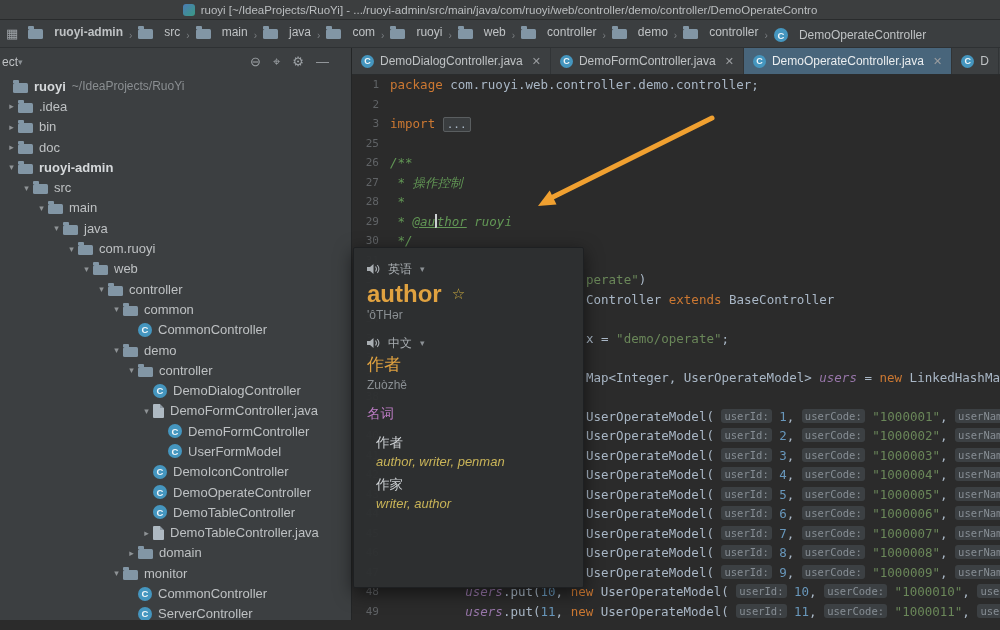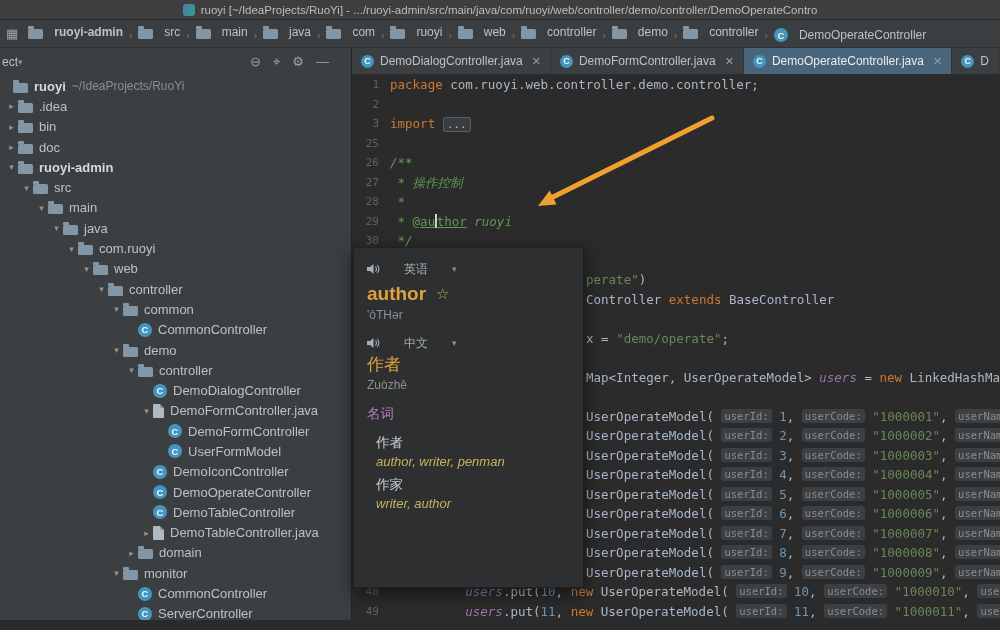--- a/index.html
+++ b/index.html
@@ -64,39 +64,39 @@
   .crow{display:flex;height:19.5px;line-height:19.5px;white-space:pre;
     font-family:"DejaVu Sans Mono",monospace;font-size:12.5px;}
   .gut{width:38px;flex:none;text-align:right;padding-right:11px;color:#606366;
     font-size:11px;}
   .ctext{flex:1;min-width:0;color:#A9B7C6;overflow:hidden;}
   .ctext.clip{padding-left:196px;}
   .k{color:#CC7832;}
   .s{color:#6A8759;}
   .n{color:#6897BB;}
   .c{color:#629755;font-style:italic;}
-  .d{color:#629755;text-decoration:underline;}
+  .d{color:#629755;font-style:italic;text-decoration:underline;}
   .f{color:#9876AA;font-style:italic;}
   .h{display:inline-block;background:#3C4043;color:#868D94;border-radius:3px;
     padding:0 3px;font-size:10.5px;line-height:14px;vertical-align:1px;}
   .fold{background:#3A3D3F;border:1px solid #5A5E60;border-radius:2px;
     color:#A9B7C6;padding:0 3px;font-size:11px;}
   .caret{display:inline-block;width:1.5px;height:14px;background:#CDD1D3;
     vertical-align:-2px;}
 
   
   #popup{position:absolute;left:353px;top:247px;width:231px;height:341px;
     background:rgba(45,47,49,0.97);border:1px solid #1E2022;border-radius:2px;
     box-shadow:0 5px 18px rgba(0,0,0,.55);z-index:10;padding:12px 13px 8px 13px;
     color:#BFC3C6;overflow:hidden;}
-  .lang-row{display:flex;align-items:center;gap:24px;color:#A9AEB2;font-size:12px;height:18px;}
+  .lang-row{display:flex;align-items:center;gap:8px;color:#A9AEB2;font-size:12px;height:18px;}
   .lang-row svg{flex:none;}
   .dd{font-size:9px;color:#8C9195;}
   .word-row{display:flex;align-items:center;gap:10px;height:28px;margin-top:2px;}
-  .word{color:#E0A240;font-size:19px;font-weight:bold;}
+  .word{color:#E0A240;font-size:24px;font-weight:bold;}
   .star{color:#C9A93F;font-size:15px;}
   .phon{color:#8A8F93;font-size:12px;height:22px;}
   .lang-row.second{margin-top:4px;}
   .trans{color:#E0A240;font-size:17px;height:26px;line-height:26px;}
   .pinyin{color:#8A8F93;font-size:12px;height:24px;}
   .pos{color:#BC7CC4;font-size:13.5px;height:22px;margin-top:3px;}
   .entry-cn{color:#CFD3D6;font-size:13.5px;margin:7px 0 0 9px;}
   .entry-en{color:#C9B458;font-style:italic;font-size:13px;margin:2px 0 0 9px;}
 
   

